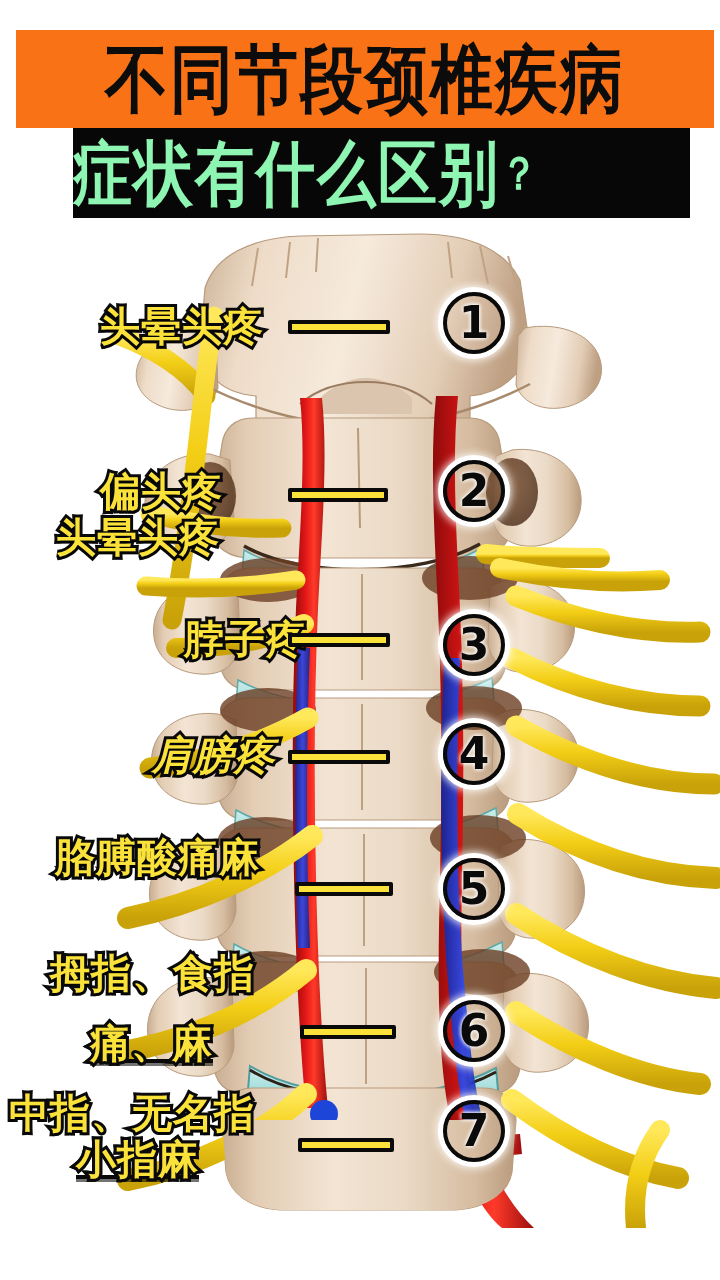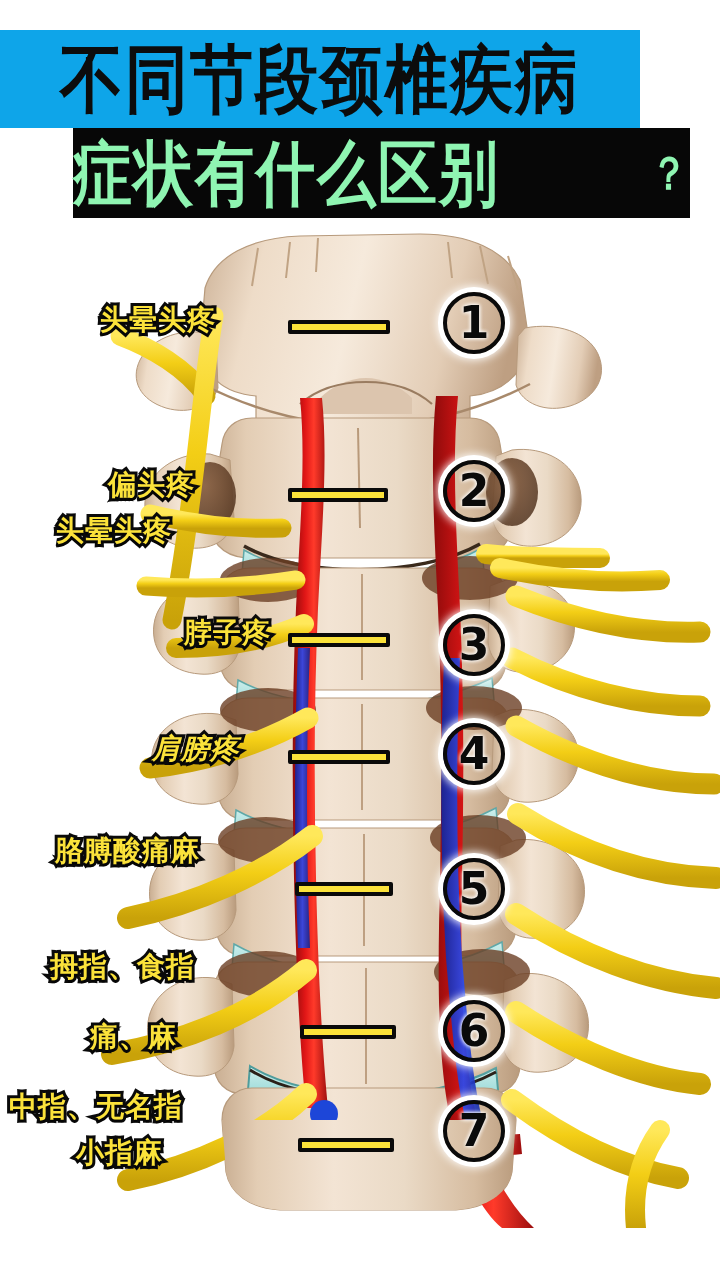--- a/index.html
+++ b/index.html
@@ -5,34 +5,34 @@
   * { margin:0; padding:0; box-sizing:border-box; }
   html,body{ background:#fff; }
   body{
     width:720px; height:1280px; position:relative; overflow:hidden;
     font-family:"DejaVu Sans","Liberation Sans",sans-serif;
     background:#ffffff;
   }
 
   
   #banner-yellow{
-    position:absolute; left:0; top:30px; width:640px; height:98px;
-    background:#0ea5e9;
+    position:absolute; left:16px; top:30px; width:698px; height:98px;
+    background:#f97316;
     display:flex; align-items:center; justify-content:center;
   }
   #banner-yellow .txt{
     font-size:63px; font-weight:bold; color:#0c0c0c;
     letter-spacing:2px; line-height:1;
     white-space:nowrap;
     transform:scaleY(1.18);
   }
   #banner-black{
     position:absolute; left:73px; top:128px; width:617px; height:90px;
     background:#070707;
-    display:flex; align-items:center; justify-content:space-between;
+    display:flex; align-items:center; justify-content:flex-start;
   }
   #banner-black .txt{
     font-size:59px; font-weight:bold; color:#8FF5B2;
     letter-spacing:2px; line-height:1;
     white-space:nowrap;
     transform:scaleY(1.2);
   }
   #banner-black .qm{ font-size:38px; }
 
   
@@ -51,31 +51,31 @@
     display:flex; align-items:center; justify-content:center;
     font-size:44px; font-weight:bold; color:#0a0a0a;
     line-height:1;
     box-shadow:0 0 0 5px #ffffff, 0 0 9px 6px rgba(255,255,255,0.95);
     text-shadow:0 0 4px #fff, 0 0 4px #fff;
   }
 
   
   .lbl{
     position:absolute;
-    font-size:28px; font-weight:bold;
+    font-size:40px; font-weight:bold;
     color:#FBE23A;
     white-space:nowrap;
     line-height:1.06;
     letter-spacing:1px;
     -webkit-text-stroke:6px #0a0a0a;
     paint-order:stroke fill;
     text-shadow:
       0 3px 0 rgba(0,0,0,0.55);
   }
-  .lbl.center{ text-align:right; }
+  .lbl.center{ text-align:right;text-decoration:underline; }
 
   
   .leader{
     position:absolute;
     height:14px;
     background:#FBE23A;
     border:4px solid #0a0a0a;
     border-radius:2px;
   }
 </style>
@@ -303,21 +303,21 @@
 <div class="numbadge" style="left:443px; top:460px;">2</div>
 <div class="numbadge" style="left:443px; top:614px;">3</div>
 <div class="numbadge" style="left:443px; top:723px;">4</div>
 <div class="numbadge" style="left:443px; top:858px;">5</div>
 <div class="numbadge" style="left:443px; top:1000px;">6</div>
 <div class="numbadge" style="left:443px; top:1100px;">7</div>
 
 <div class="lbl" style="left:100px; top:305px;">头晕头疼</div>
 <div class="leader" style="left:288px; top:320px; width:102px;"></div>
 
-<div class="lbl" style="left:108px; top:470px;">偏头疼</div>
+<div class="lbl" style="left:100px; top:470px;">偏头疼</div>
 <div class="leader" style="left:288px; top:488px; width:100px;"></div>
 <div class="lbl" style="left:56px; top:516px;">头晕头疼</div>
 
 <div class="lbl" style="left:150px; top:618px;padding-left:34px;">脖子疼</div>
 <div class="leader" style="left:288px; top:633px; width:102px;"></div>
 
 <div class="lbl" style="left:152px; top:734px;font-style:italic;">肩膀疼</div>
 <div class="leader" style="left:288px; top:750px; width:102px;"></div>
 
 <div class="lbl" style="left:55px; top:836px;">胳膊酸痛麻</div>

